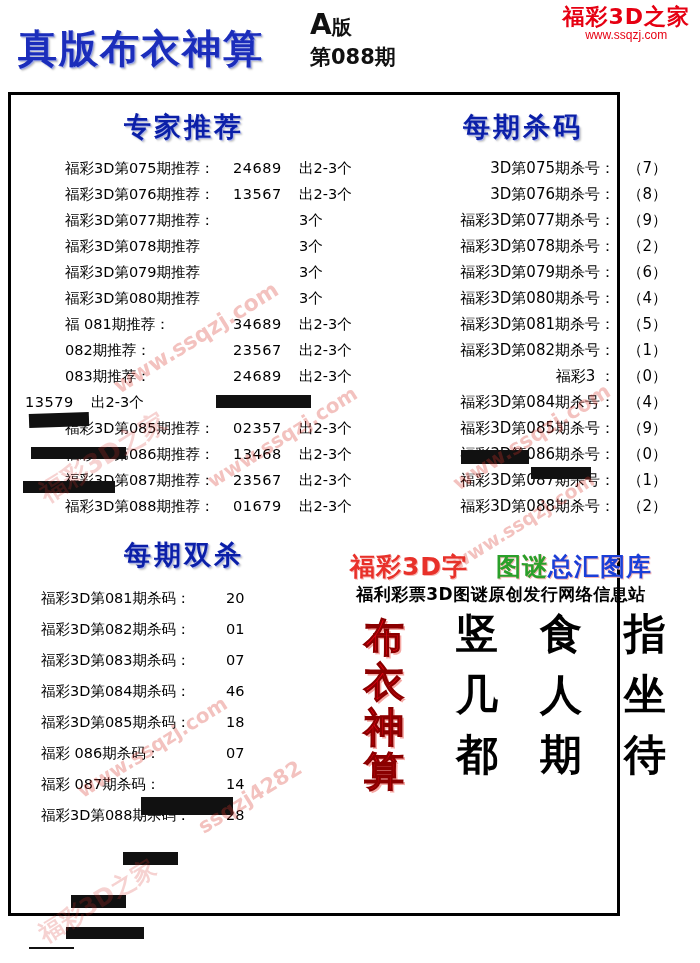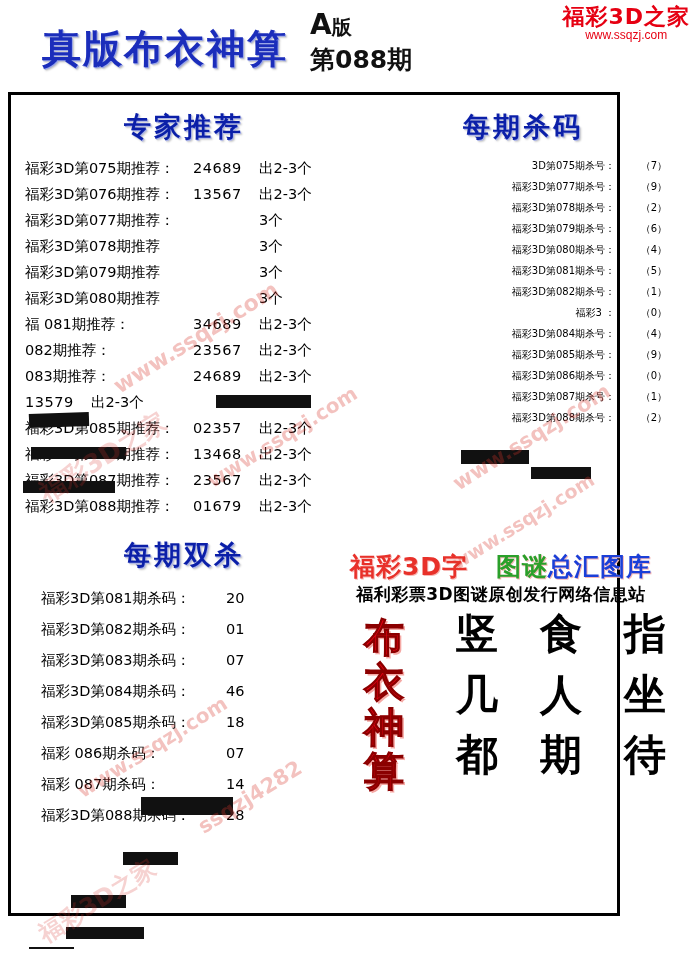--- a/index.html
+++ b/index.html
@@ -42,34 +42,33 @@
   }
   .main-title {
     position: absolute;
     left: 18px; top: 22px;
     font-size: 39px;
     font-weight: bold;
     color: #1b2dbb;
     letter-spacing: 2px;
     font-family: "DejaVu Sans", sans-serif;
     text-shadow: 1px 1px 0 #9aa6e8, 2px 2px 2px rgba(0,0,0,.25);
-    margin-left: 24px;
   }
   .ver-block {
     position: absolute;
     left: 310px; top: 8px;
     text-align: left;
   }
   .ver-a {
     font-size: 28px; font-weight: bold; color: #111;
     font-family: "DejaVu Sans", sans-serif;
   }
   .ver-a .ban { font-size: 20px; }
   .issue {
-    font-size: 25px; font-weight: bold; color: #111;
+    font-size: 21px; font-weight: bold; color: #111;
     font-family: "DejaVu Sans", sans-serif;
     margin-top: 2px;
   }
 
   
   .frame {
     position: absolute;
     left: 8px; top: 92px;
     width: 612px; height: 824px;
     border: 3px solid #000;
@@ -97,30 +96,30 @@
   
   .rec-row {
     display: flex;
     align-items: baseline;
     font-size: 14.5px;
     color: #000;
     font-family: "DejaVu Sans", sans-serif;
     padding: 3.5px 0 3.5px 14px;
     white-space: nowrap;
   }
-  .rec-label { width: 168px; }
+  .rec-label { width: 168px; margin-left: 40px; }
   .rec-num   { width: 66px; letter-spacing: .5px; }
   .rec-tail  { }
 
   
   .kill-row {
     display: flex;
     justify-content: flex-end;
     align-items: center;
-    font-size: 10px;
+    font-size: 15px;
     color: #000;
     font-family: "DejaVu Sans", sans-serif;
     padding: 3.5px 22px 3.5px 0;
     white-space: nowrap;
   }
   .kill-label { }
   .kill-val { width: 52px; text-align: right; }
 
   
   .dk-row {
@@ -370,20 +369,24 @@
       </div>
 
       <div class="col-right">
         <div class="sec-title">每期杀码</div>
 
         <div class="kill-row">
           <span class="kill-label">3D第075期杀号：</span>
           <span class="kill-val">（7）</span>
         </div>
         <div class="kill-row">
+          <span class="kill-label">3D第076期杀号：</span>
+          <span class="kill-val">（8）</span>
+        </div>
+        <div class="kill-row">
           <span class="kill-label">福彩3D第077期杀号：</span>
           <span class="kill-val">（9）</span>
         </div>
         <div class="kill-row">
           <span class="kill-label">福彩3D第078期杀号：</span>
           <span class="kill-val">（2）</span>
         </div>
         <div class="kill-row">
           <span class="kill-label">福彩3D第079期杀号：</span>
           <span class="kill-val">（6）</span>

